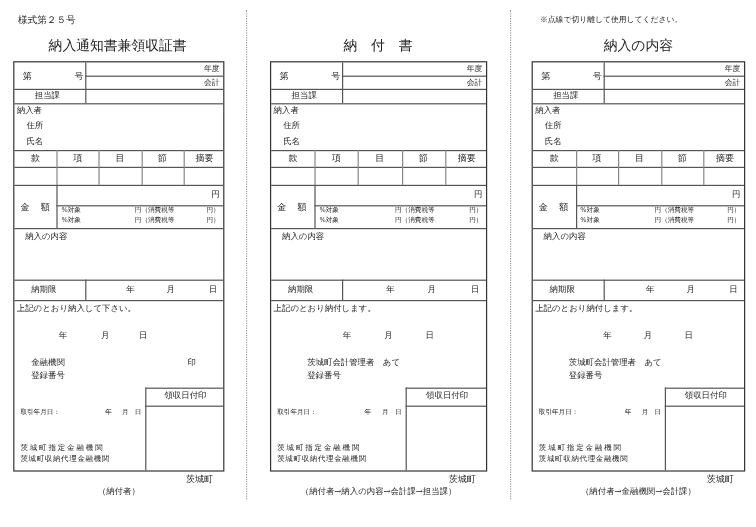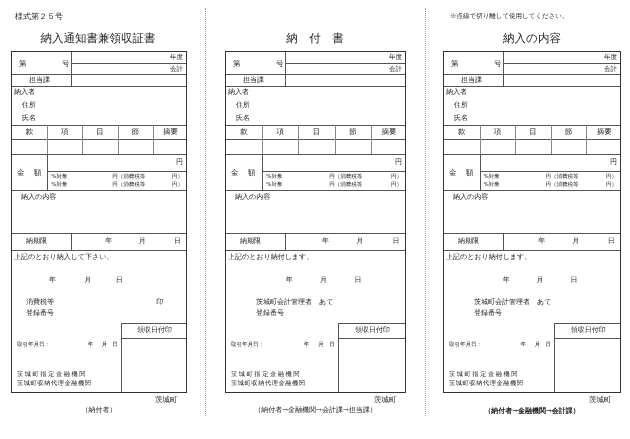--- a/index.html
+++ b/index.html
@@ -88,21 +88,21 @@
     <div class="v" style="left:59px;top:181px;height:17px;"></div>
     <div class="c" style="top: 186px; font-size: 7px; left: 93.28px;">年</div>
     <div class="c" style="top: 186px; font-size: 7px; left: 126.72px;">月</div>
     <div class="c" style="top: 186px; font-size: 7px; left: 161.92px;">日</div>
     <div class="h" style="top:198px;"></div>
 
     <div class="c" style="left:2px;top:202px;font-size:7px;">上記のとおり納入して下さい。</div>
     <div class="c" style="top: 225px; font-size: 7px; left: 36.96px;">年</div>
     <div class="c" style="top: 225px; font-size: 7px; left: 72.16px;">月</div>
     <div class="c" style="top: 225px; font-size: 7px; left: 103.84px;">日</div>
-    <div class="c" style="top: 247px; font-size: 7px; left: 14px;">消費税等</div>
+    <div class="c" style="top: 247px; font-size: 7px; left: 14px;">金融機関</div>
     <div class="c" style="top: 247px; font-size: 7px; left: 144.32px;">印</div>
     <div class="c" style="top: 258px; font-size: 7px; left: 14px;">登録番号</div>
 
     <div class="v" style="top: 271px; bottom: 0px; left: 109.12px;"></div>
     <div class="hl" style="right: 0px; top: 271px; left: 109.12px;"></div>
     <div class="c" style="top: 275px; font-size: 7px; left: 109.12px; width: 66.88px; text-align: center;">領収日付印</div>
     <div class="hl" style="right: 0px; top: 286px; left: 109.12px;"></div>
     <div class="abs" style="inset: 287px 0px 0px 109.12px;"></div>
 
     <div class="tiny" style="left:5px;top:290px;">取引年月日：</div>
@@ -187,21 +187,21 @@
 
     <div class="tiny" style="left:5px;top:290px;">取引年月日：</div>
     <div class="tiny" style="top: 290px; left: 77.83px;">年</div>
     <div class="tiny" style="top: 290px; left: 92.31px;">月</div>
     <div class="tiny" style="top: 290px; left: 103.17px;">日</div>
 
     <div class="bank" style="left:5px;top:318px;">茨城町指定金融機関</div>
     <div class="bank bank2" style="left:5px;top:327px;">茨城町収納代理金融機関</div>
   </div>
   <div class="town" style="left: 374px; top: 396px;">茨城町</div>
-  <div class="route" style="left: 225px; width: 181px; top: 407px;">（納付者→金融機関→会計課→担当課）</div>
+  <div class="route" style="left: 225px; width: 181px; top: 407px;">（納付者→納入の内容→会計課→担当課）</div>
 </div>
     <div>
   <div class="title" style="left: 462px; width: 140px; top: 33px;">納入の内容</div>
   <div class="form" style="left: 443px; width: 178px;">
 
     <div class="c" style="left:7px;top:8px;">第</div>
     <div class="c" style="left:50px;top:8px;">号</div>
     <div class="v" style="left:59px;top:0;height:34px;"></div>
     <div class="hl" style="left:59px;right:0;top:11px;"></div>
     <div class="s" style="right:3px;top:2px;font-size:6.5px;">年度</div>
@@ -267,15 +267,15 @@
 
     <div class="tiny" style="left:5px;top:290px;">取引年月日：</div>
     <div class="tiny" style="top: 290px; left: 76.54px;">年</div>
     <div class="tiny" style="top: 290px; left: 90.78px;">月</div>
     <div class="tiny" style="top: 290px; left: 101.46px;">日</div>
 
     <div class="bank" style="left:5px;top:318px;">茨城町指定金融機関</div>
     <div class="bank bank2" style="left:5px;top:327px;">茨城町収納代理金融機関</div>
   </div>
   <div class="town" style="left: 589px; top: 396px;">茨城町</div>
-  <div class="route" style="left: 443px; width: 178px; top: 407px; font-weight: bold;">（納付者→金融機関→会計課）</div>
+  <div class="route" style="left: 443px; width: 178px; top: 407px;">（納付者→金融機関→会計課）</div>
 </div>
   </div>
 
 </body></html>

